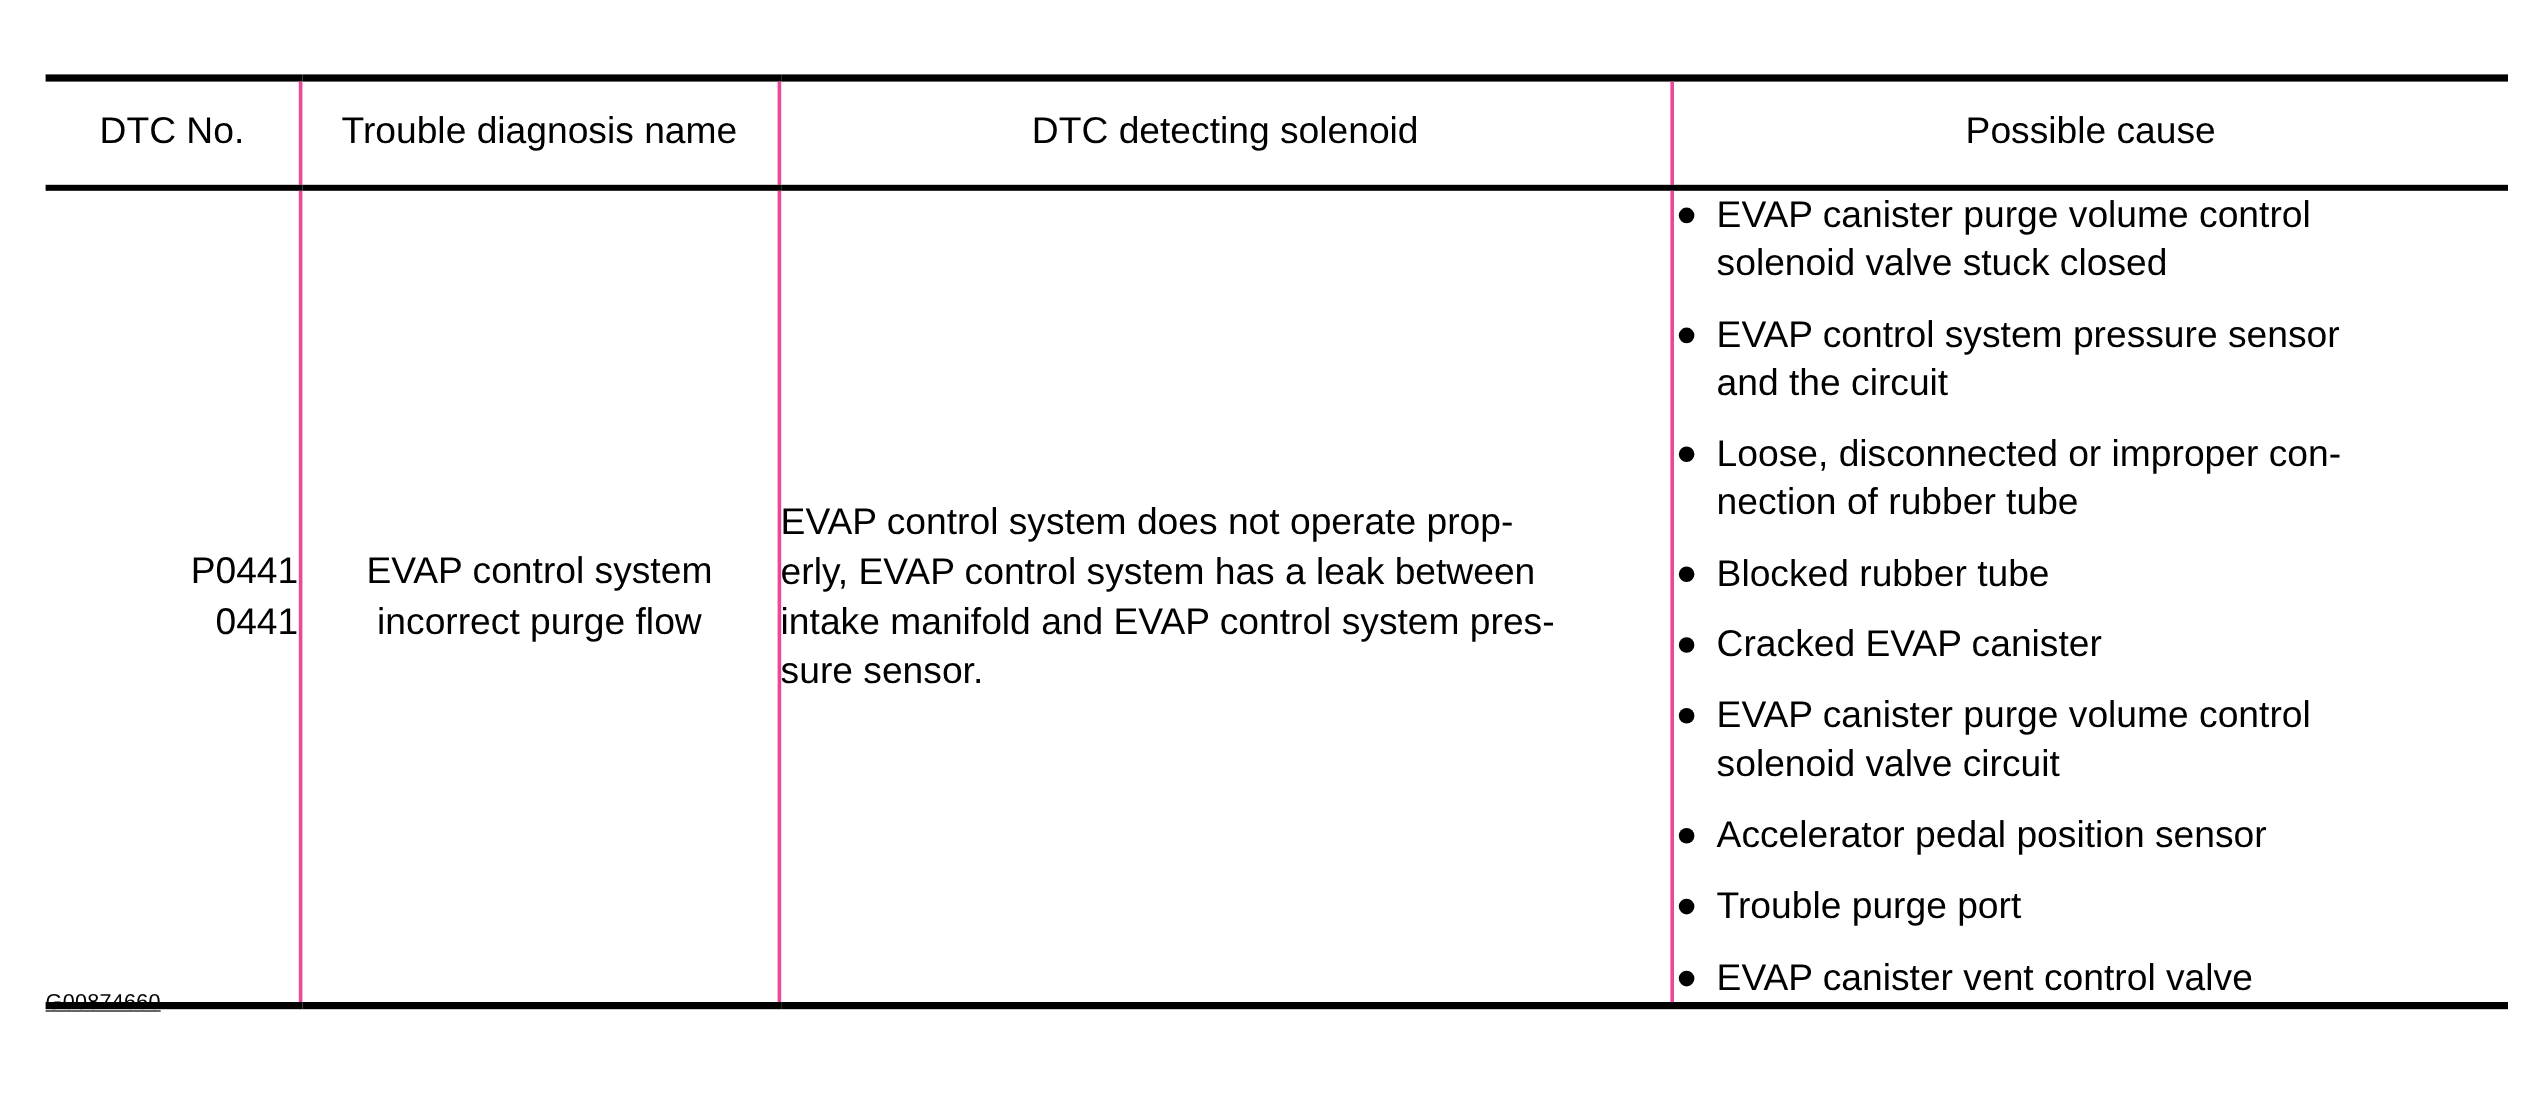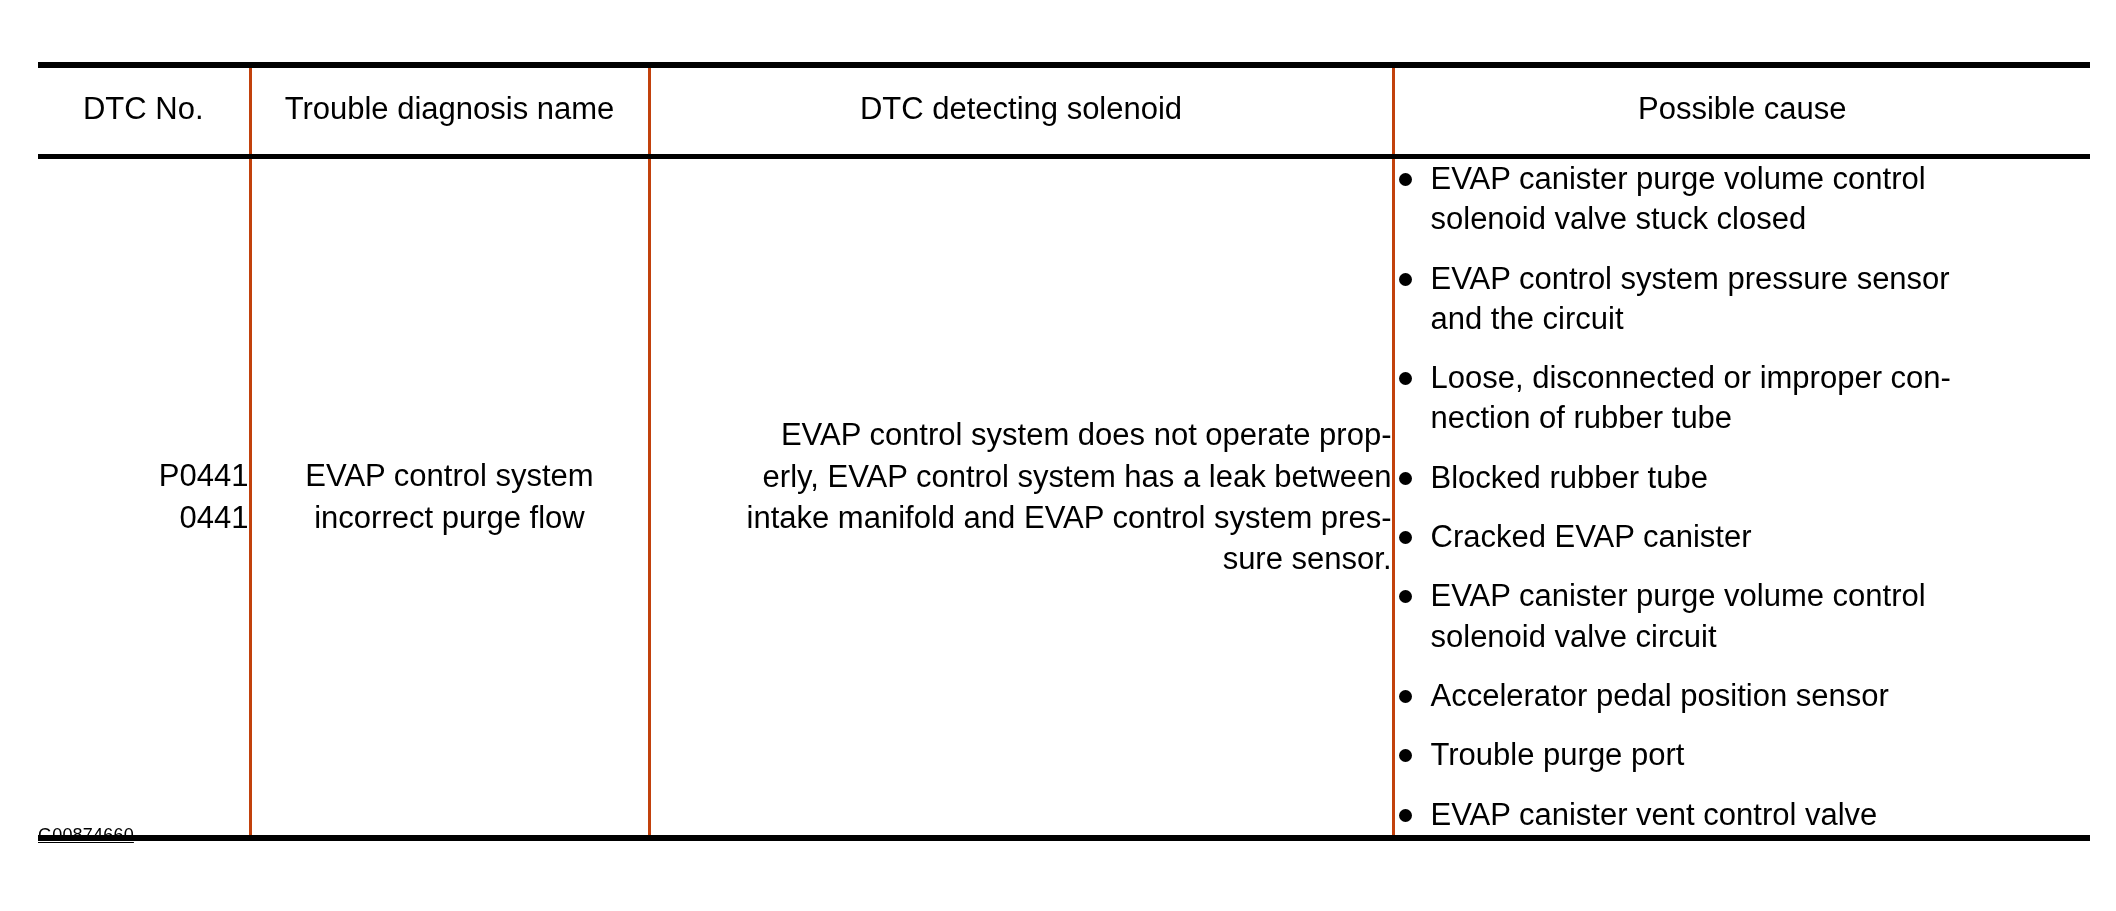--- a/index.html
+++ b/index.html
@@ -45,21 +45,21 @@
     padding: 10px 4px 14px 4px;
     font-weight: normal;
     font-size: 31px;
     line-height: 1.15;
     text-align: center;
     vertical-align: middle;
     height: 62px;
   }
   .dtc-table thead th.vline,
   .dtc-table tbody td.vline {
-    border-left: 3px solid #c2410c;
+    border-left: 3px solid #ec4899;
   }
 
   .dtc-table tbody td {
     border-bottom: 6px solid #000;
     vertical-align: middle;
     font-size: 31px;
     line-height: 1.30;
     padding: 0;
     height: 652px;
   }
@@ -78,21 +78,21 @@
     text-align: center;
   }
   .cell-name .nm-line {
     display: block;
     line-height: 1.35;
   }
 
   .cell-cond {
     padding-left: 20px;
     padding-right: 16px;
-    text-align: right;
+    text-align: left;
   }
   .cell-cond .cond-line {
     display: block;
     line-height: 1.33;
   }
 
   .cell-cause {
     vertical-align: top;
     padding: 16px 10px 8px 20px;
     margin-top: 28px;

